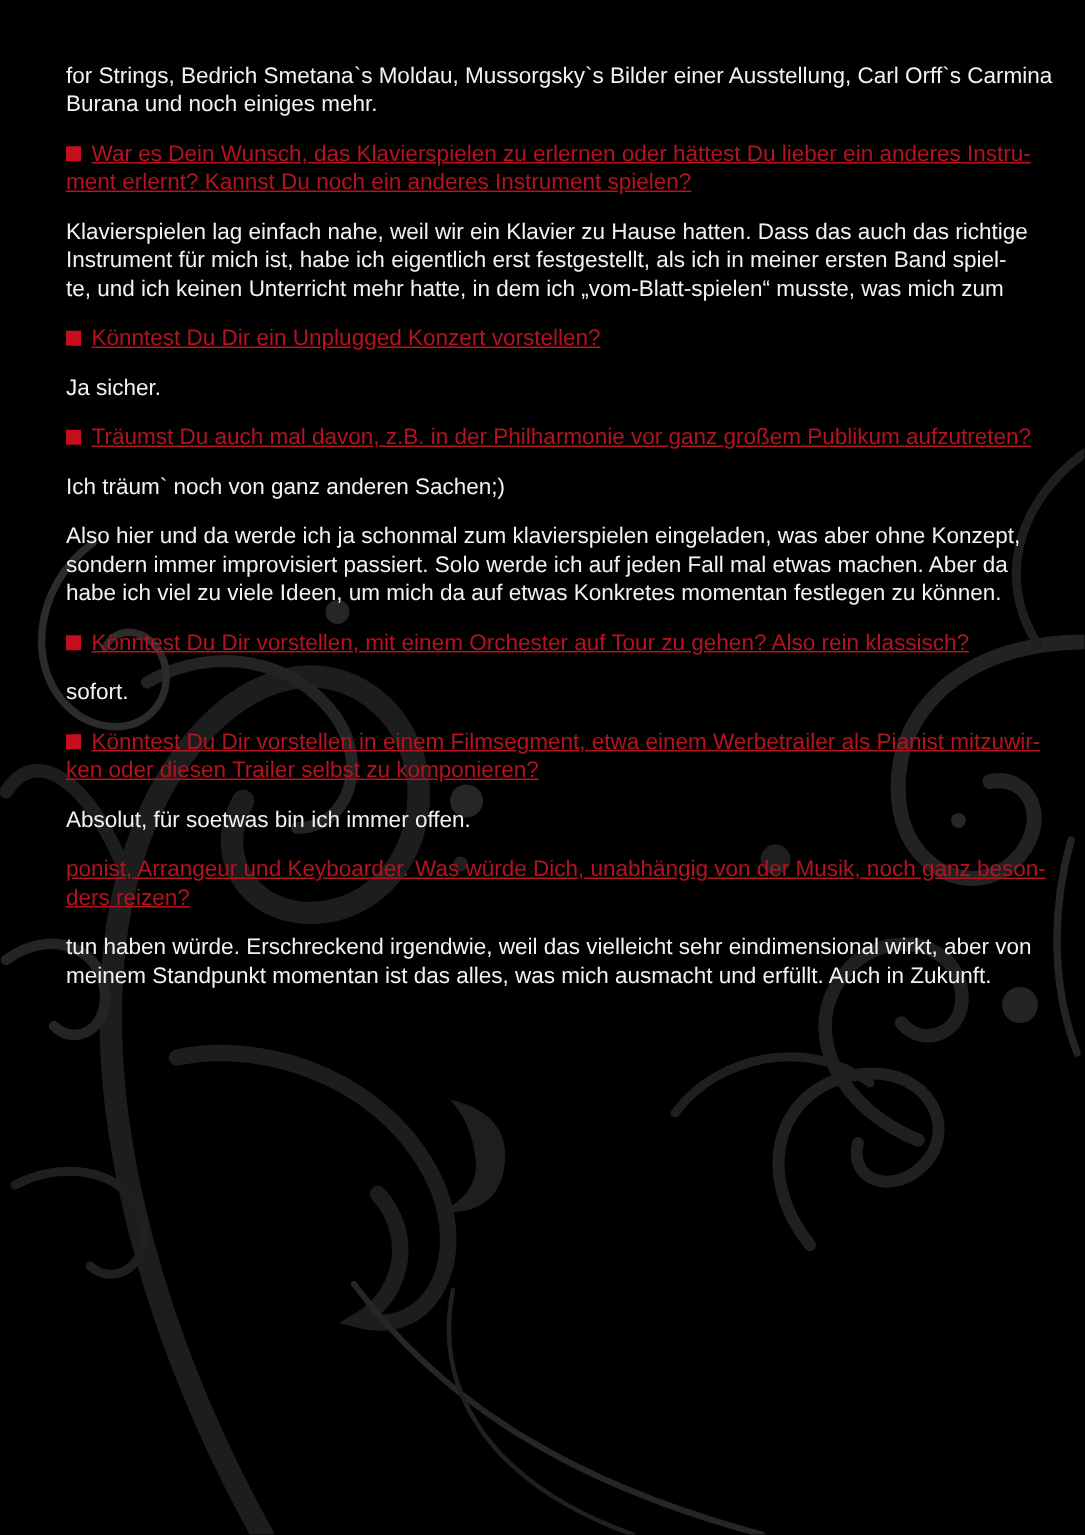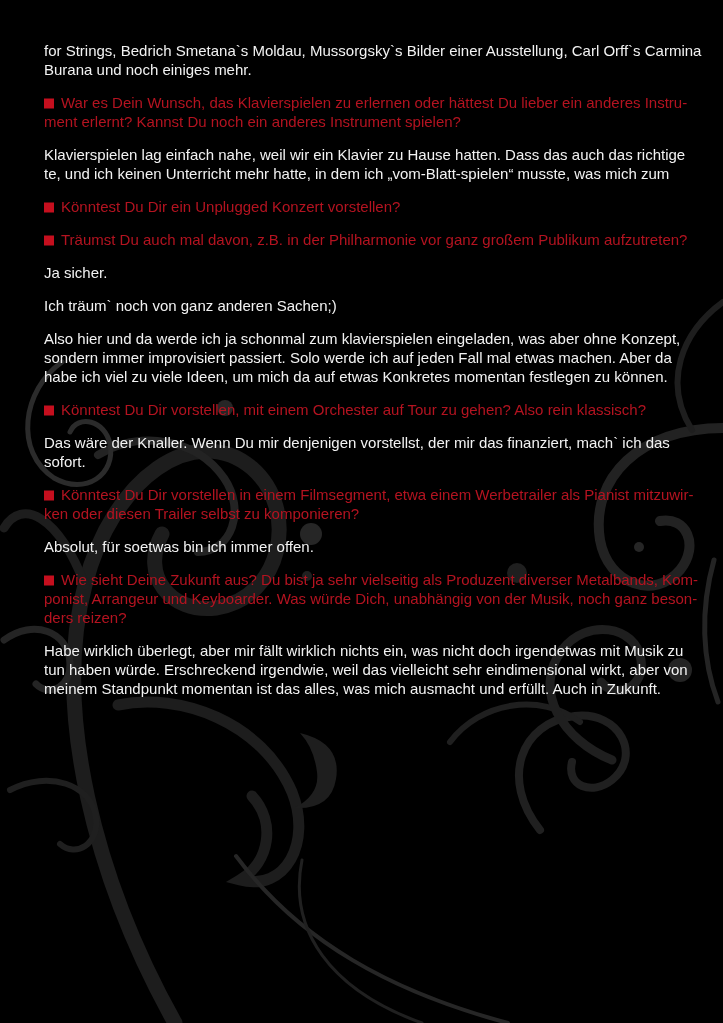--- a/index.html
+++ b/index.html
@@ -14,21 +14,21 @@
     position:absolute;top:0;left:0;z-index:0;
   }
   #content{
     position:relative;z-index:1;
     padding:41px 38px 0 44px;
     font-size:15px;
     line-height:19px;
     color:var(--body-text,#f2f2f2);
   }
   .block{margin:0 0 14px 0;}
-  .block.question{color:var(--question-text,#b41320);}
+  .block.question{color:var(--question-text,#b41320);text-decoration:underline;}
   .line{white-space:nowrap;}
   .bullet{
     display:inline-block;
     width:10px;height:10px;
     background:var(--question-bullet,#c50f1e);
     margin-right:7px;
     transform:translateY(0.5px);
   }
 </style>
 </head>
@@ -74,56 +74,54 @@
     <div class="block answer">
       <div class="line">for Strings, Bedrich Smetana`s Moldau, Mussorgsky`s Bilder einer Ausstellung, Carl Orff`s Carmina</div>
       <div class="line">Burana und noch einiges mehr.</div>
     </div>
     <div class="block question">
       <div class="line"><span class="bullet"></span><span>War es Dein Wunsch, das Klavierspielen zu erlernen oder hättest Du lieber ein anderes Instru-</span></div>
       <div class="line">ment erlernt? Kannst Du noch ein anderes Instrument spielen?</div>
     </div>
     <div class="block answer">
       <div class="line">Klavierspielen lag einfach nahe, weil wir ein Klavier zu Hause hatten. Dass das auch das richtige</div>
+      <div class="line">Instrument für mich ist, habe ich eigentlich erst festgestellt, als ich in meiner ersten Band spiel-</div>
       <div class="line">te, und ich keinen Unterricht mehr hatte, in dem ich „vom-Blatt-spielen“ musste, was mich zum</div>
     </div>
     <div class="block question">
       <div class="line"><span class="bullet"></span><span>Könntest Du Dir ein Unplugged Konzert vorstellen?</span></div>
     </div>
+    <div class="block answer">
+      <div class="line">Ja sicher.</div>
+    </div>
     <div class="block question">
       <div class="line"><span class="bullet"></span><span>Träumst Du auch mal davon, z.B. in der Philharmonie vor ganz großem Publikum aufzutreten?</span></div>
-    </div>
-    <div class="block answer">
-      <div class="line">Ja sicher.</div>
     </div>
     <div class="block answer">
       <div class="line">Ich träum` noch von ganz anderen Sachen;)</div>
     </div>
     <div class="block answer">
       <div class="line">Also hier und da werde ich ja schonmal zum klavierspielen eingeladen, was aber ohne Konzept,</div>
       <div class="line">sondern immer improvisiert passiert. Solo werde ich auf jeden Fall mal etwas machen. Aber da</div>
       <div class="line">habe ich viel zu viele Ideen, um mich da auf etwas Konkretes momentan festlegen zu können.</div>
     </div>
     <div class="block question">
       <div class="line"><span class="bullet"></span><span>Könntest Du Dir vorstellen, mit einem Orchester auf Tour zu gehen? Also rein klassisch?</span></div>
     </div>
     <div class="block answer">
-      <div class="line">Das wäre der Knaller. Wenn Du mir denjenigen vorstellst, der mir das finanziert, mach` ich das</div>
       <div class="line">sofort.</div>
     </div>
     <div class="block question">
       <div class="line"><span class="bullet"></span><span>Könntest Du Dir vorstellen in einem Filmsegment, etwa einem Werbetrailer als Pianist mitzuwir-</span></div>
       <div class="line">ken oder diesen Trailer selbst zu komponieren?</div>
     </div>
     <div class="block answer">
       <div class="line">Absolut, für soetwas bin ich immer offen.</div>
     </div>
     <div class="block question">
-      <div class="line"><span class="bullet"></span><span>Wie sieht Deine Zukunft aus? Du bist ja sehr vielseitig als Produzent diverser Metalbands, Kom-</span></div>
       <div class="line">ponist, Arrangeur und Keyboarder. Was würde Dich, unabhängig von der Musik, noch ganz beson-</div>
       <div class="line">ders reizen?</div>
     </div>
     <div class="block answer">
-      <div class="line">Habe wirklich überlegt, aber mir fällt wirklich nichts ein, was nicht doch irgendetwas mit Musik zu</div>
       <div class="line">tun haben würde. Erschreckend irgendwie, weil das vielleicht sehr eindimensional wirkt, aber von</div>
       <div class="line">meinem Standpunkt momentan ist das alles, was mich ausmacht und erfüllt. Auch in Zukunft.</div>
     </div>
   </div>
 
 </body></html>

